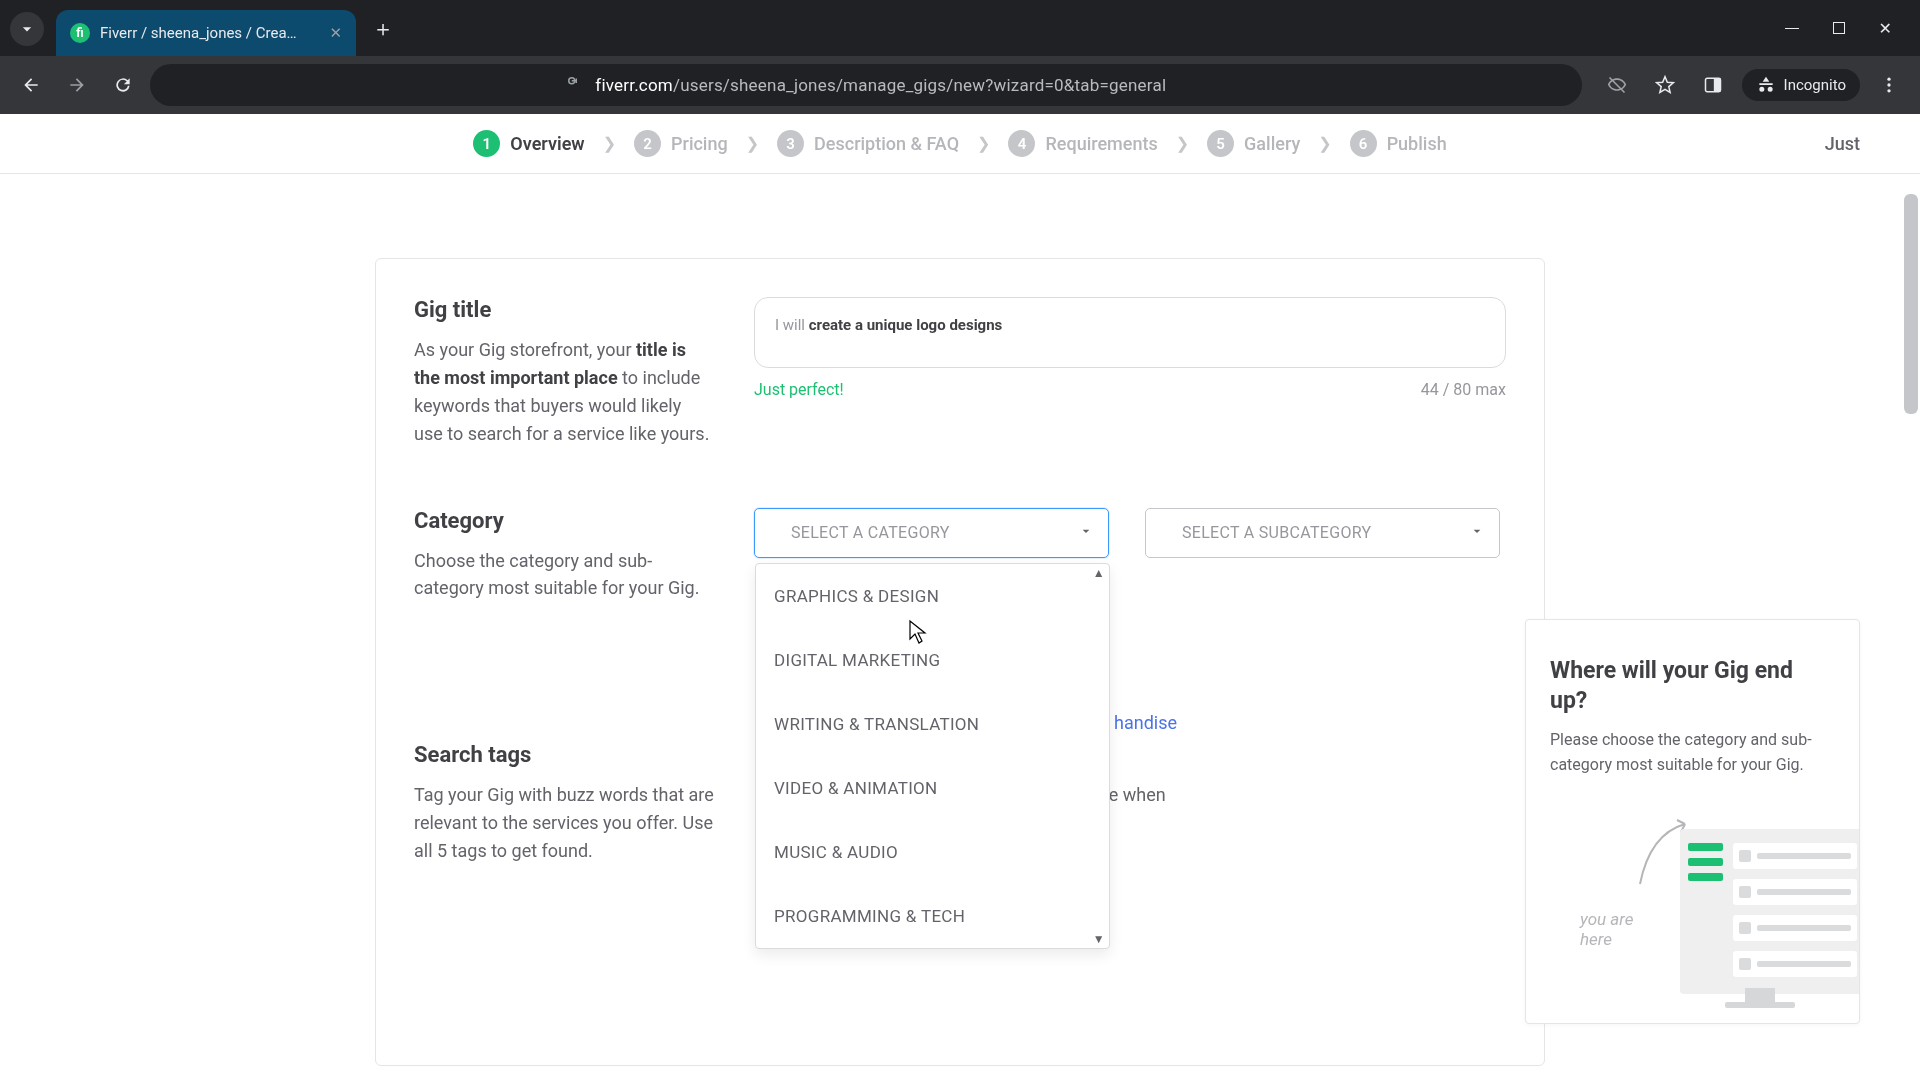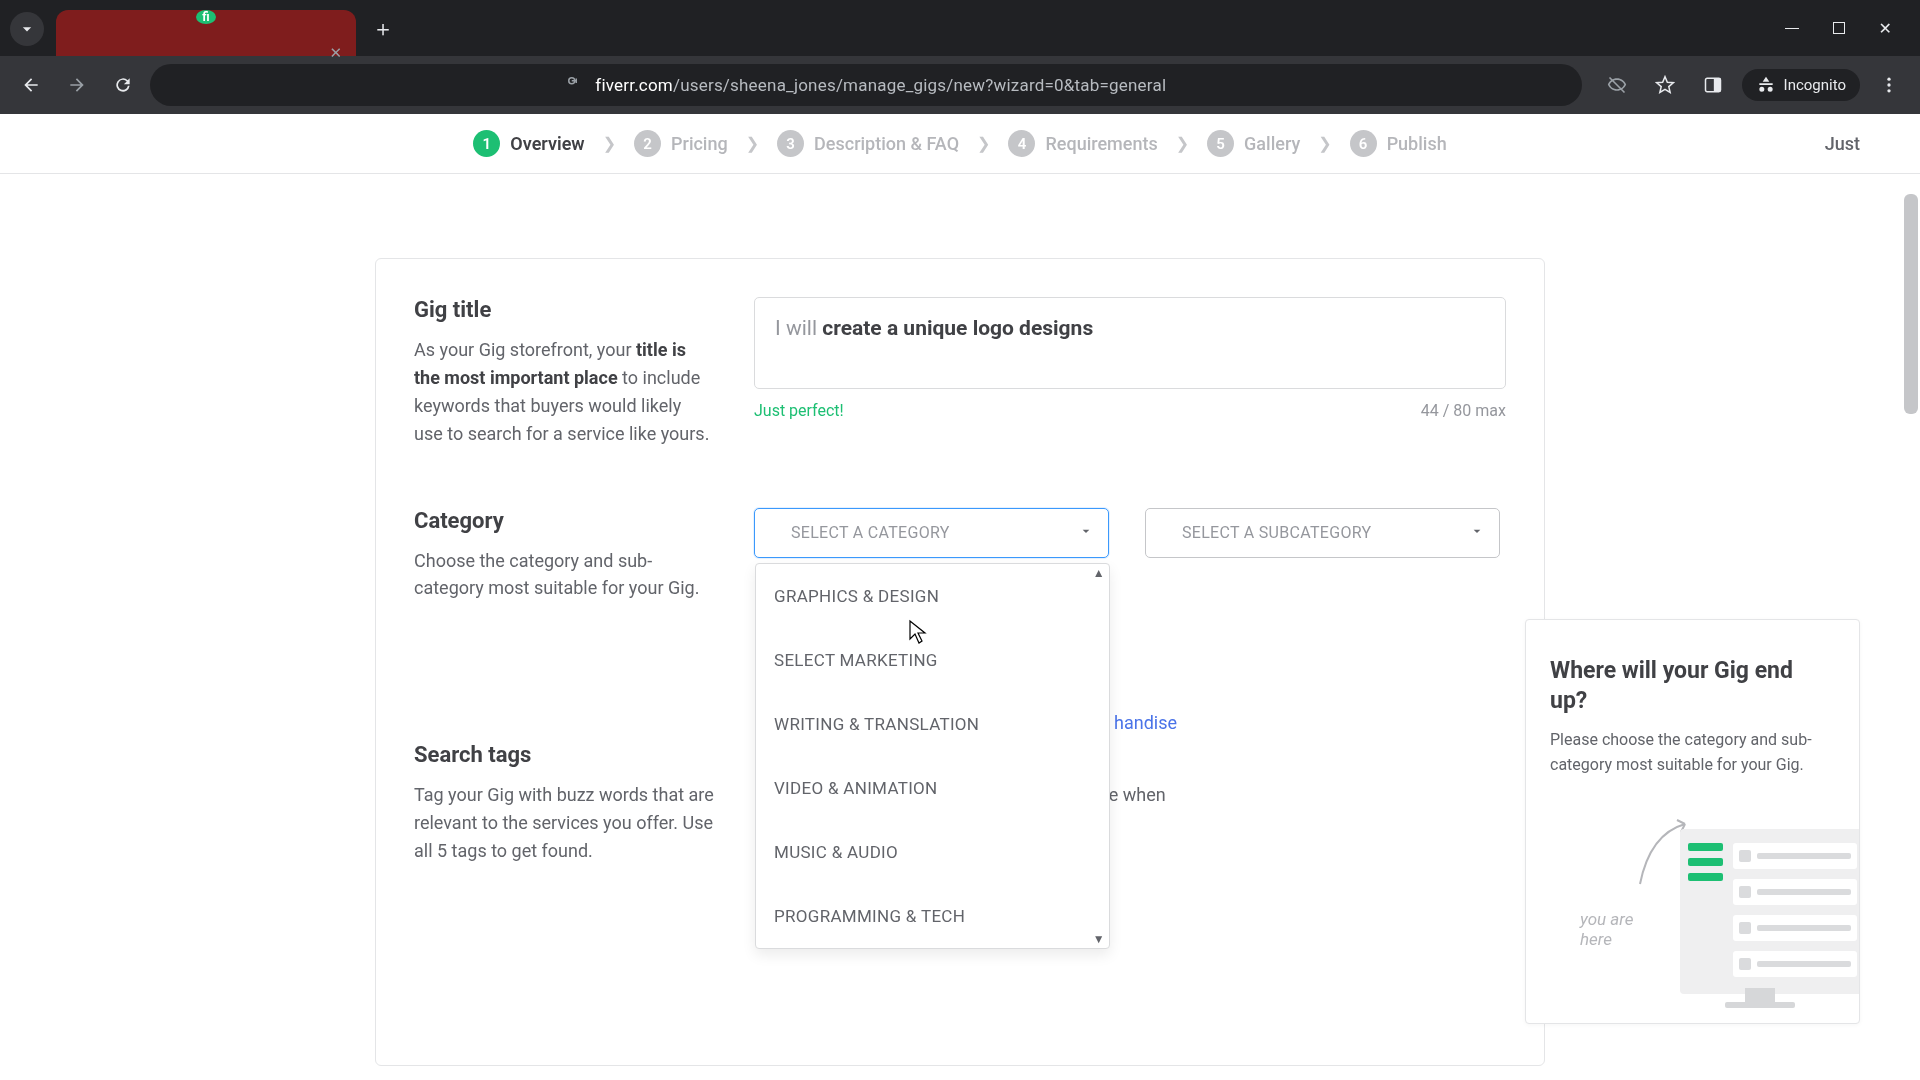--- a/index.html
+++ b/index.html
@@ -1,21 +1,21 @@
 <!DOCTYPE html>
 <html><head>
 <meta charset="utf-8">
 <style>
   * { box-sizing: border-box; margin: 0; padding: 0; font-family: -apple-system, BlinkMacSystemFont, "Segoe UI", Roboto, Helvetica, Arial, sans-serif; }
   body { background: #fff; width: 1920px; height: 1080px; overflow: hidden; position: relative; }
 
   
   .browser-top { background: #202124; height: 56px; display: flex; align-items: flex-end; padding-left: 10px; position: relative; }
   .tab-dropdown { width: 34px; height: 34px; border-radius: 50%; background: #35363a; margin-bottom: 10px; margin-right: 12px; display:flex; align-items:center; justify-content:center; }
-  .tab { background: #7f1d1d; height: 46px; border-radius: 12px 12px 0 0; display:flex; align-items:center; padding: 0 14px; gap: 10px; margin-bottom:0; min-width: 300px; flex-direction: column; }
+  .tab { background: #0c4a6e; height: 46px; border-radius: 12px 12px 0 0; display:flex; align-items:center; padding: 0 14px; gap: 10px; margin-bottom:0; min-width: 300px; }
   .favicon { width:20px; height:20px; border-radius:50%; background:#1dbf73; display:flex; align-items:center; justify-content:center; color:#fff; font-size:12px; font-weight:700; }
   .tab-title { color:#e8eaed; font-size: 15px; white-space:nowrap; overflow:hidden; text-overflow:ellipsis; max-width: 200px; }
   .tab-close { color:#9aa0a6; font-size:15px; margin-left:auto; cursor:pointer; }
   .new-tab { color:#e8eaed; font-size:22px; margin-left:16px; margin-bottom:12px; cursor:pointer; }
   .window-controls { position:absolute; right:0; top:0; height:56px; display:flex; align-items:center; gap: 34px; padding-right: 28px; }
   .window-controls span { color:#e8eaed; font-size:16px; cursor:pointer; }
   .wc-min { width:14px; border-bottom:1.5px solid #e8eaed; display:inline-block; }
   .wc-max { width:12px; height:12px; border:1.5px solid #e8eaed; display:inline-block; }
 
   .toolbar { background:#35363a; height: 58px; display:flex; align-items:center; padding: 0 12px; gap: 8px; }
@@ -47,21 +47,21 @@
   .card { width: 1170px; border:1px solid #e4e5e7; border-radius:6px; padding: 38px 38px 200px 38px; position:relative; }
 
   .row { display:flex; gap: 40px; margin-bottom: 60px; }
   .left-col { width: 300px; }
   .right-col { flex:1; }
 
   .field-title { font-size: 22px; font-weight:700; color:#404145; margin-bottom: 14px; }
   .field-desc { font-size: 18px; color:#62646a; line-height:1.55; }
   .field-desc b { color:#404145; font-weight:700; }
 
-  .title-input-wrap { border:1px solid #dadbdd; border-radius:5px; padding: 18px 20px 48px; font-size:21px; color:#95979d; position:relative; }
+  .title-input-wrap { border:1px solid #dadbdd; border-radius:14px; padding: 18px 20px 33px; font-size:15px; color:#95979d; position:relative; }
   .title-input-wrap .prefix { font-weight:400; }
   .title-input-wrap .value { color:#404145; font-weight:700; }
   .hint-row { display:flex; justify-content:space-between; margin-top:12px; font-size:16px; }
   .hint-left { color:#1dbf73; }
   .hint-right { color:#95979d; }
 
   .selects { display:flex; gap: 36px; align-items:flex-start; position:relative; }
   .select { position:relative; border:1px solid #c5c6c9; border-radius:5px; height:50px; width:355px; display:flex; align-items:center; padding: 0 36px; font-size:16px; color:#95979d; letter-spacing:.3px; cursor:pointer; background:#fff; }
   .select.focused { border:1.5px solid #3b99fc; box-shadow: 0 0 0 1px #3b99fc22; }
   .chev { position:absolute; right:14px; color:#62646a; }
@@ -255,21 +255,21 @@
               <span class="chev">
                 <svg width="16" height="16" viewBox="0 0 24 24">
                     <path fill="#62646a" d="M7 10l5 5 5-5z"></path>
                   </svg>
               </span>
 
               <div class="dropdown">
                 <span class="dd-scroll-arrow up">▲</span>
                 <div class="dropdown-scroll">
                   <div class="dropdown-item">GRAPHICS &amp; DESIGN</div>
-                  <div class="dropdown-item">SELECT MARKETING</div>
+                  <div class="dropdown-item">DIGITAL MARKETING</div>
                   <div class="dropdown-item">WRITING &amp; TRANSLATION</div>
                   <div class="dropdown-item">VIDEO &amp; ANIMATION</div>
                   <div class="dropdown-item">MUSIC &amp; AUDIO</div>
                   <div class="dropdown-item">PROGRAMMING &amp; TECH</div>
                 </div>
                 <span class="dd-scroll-arrow down">▼</span>
               </div>
             </div>
             <div class="select">
               <span>SELECT A SUBCATEGORY</span>

